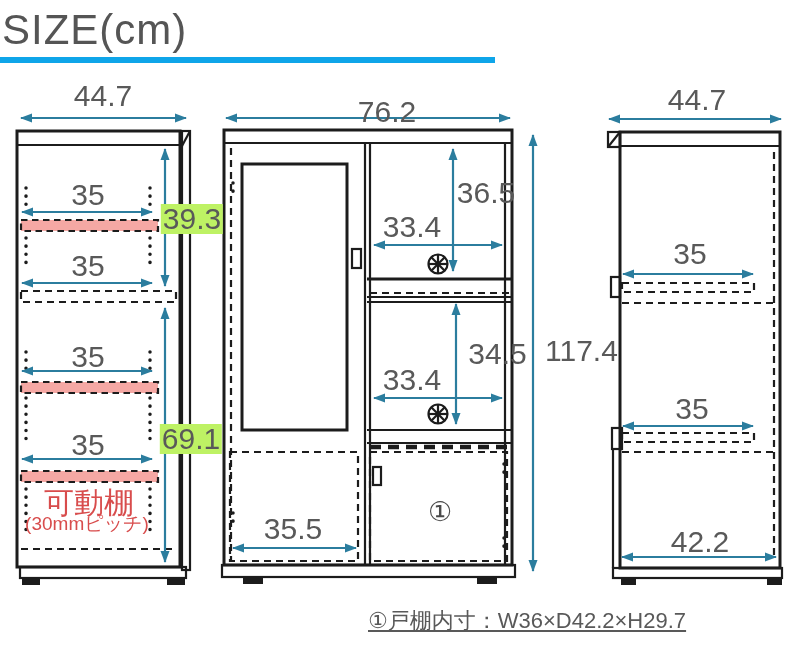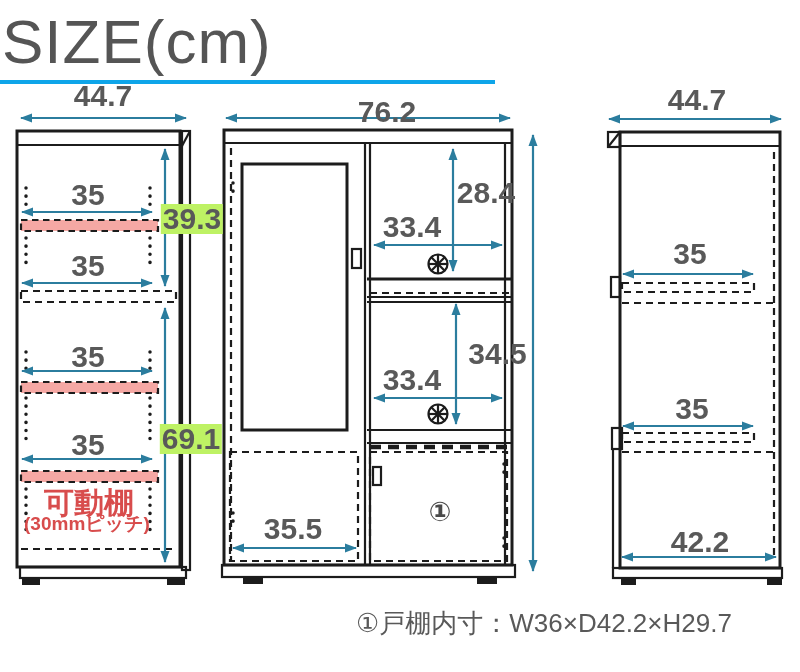--- a/index.html
+++ b/index.html
@@ -22,34 +22,34 @@
   .thdash{stroke-dasharray:11 7;stroke-width:4.5;}
   .wfill{fill:#fff;}
   .fb{fill:var(--line);stroke:none;}
   .pink{fill:var(--shelf-highlight);stroke:var(--line);stroke-width:2.2;stroke-dasharray:6.5 4.5;}
   .dim{stroke:var(--dimension-arrow);stroke-width:2.2;fill:none;}
   .dots{stroke:var(--line);stroke-width:3.5;stroke-linecap:round;stroke-dasharray:0.1 8;fill:none;}
   .ahf{fill:var(--dimension-arrow);}
   
   .lab{
     position:absolute;transform:translate(-50%,-50%);
-    color:var(--text-gray);font-size:30px;line-height:1;white-space:nowrap;font-weight:bold;
+    color:var(--text-gray);font-size:30px;line-height:1;white-space:nowrap;
   }
   .bgw{background:#bef264;padding:0 2px;}
   .red1{color:var(--note-red);font-size:30px;}
   .red2{color:var(--note-red);font-size:19px;}
   .mark{color:#4a4a4a;font-size:27px;}
   .title{
     position:absolute;left:0;top:6px;width:493px;
-    border-bottom:4px solid #0ea5e9;padding:0 0 3px 2px;
-    font-size:62px;color:#555;letter-spacing:1px;
+    border-bottom:6px solid #0ea5e9;padding:0 0 3px 2px;
+    font-size:42px;color:#555;letter-spacing:1px;
   }
   .footnote{
-    position:absolute;left:356px;top:606px;
-    font-size:26px;color:var(--text-gray);white-space:nowrap;
+    position:absolute;left:368px;top:606px;
+    font-size:22px;color:var(--text-gray);white-space:nowrap;text-decoration:underline;
   }
 </style>
 </head>
 <body>
 
 <div id="stage">
 
   <svg width="800" height="672" viewBox="0 0 800 672">
     <defs>
       <marker id="ah" markerWidth="13" markerHeight="11" refX="11" refY="5" orient="auto-start-reverse" markerUnits="userSpaceOnUse">
@@ -191,26 +191,27 @@
   <span class="lab" style="left:88px;top:195px;">35</span>
   <span class="lab" style="left:88px;top:266px;">35</span>
   <span class="lab bgw" style="left:192px;top:219px;">39.3</span>
   <span class="lab" style="left:88px;top:357px;">35</span>
   <span class="lab" style="left:88px;top:445px;">35</span>
   <span class="lab bgw" style="left:191px;top:439px;">69.1</span>
   <span class="lab red1" style="left:89px;top:503px;">可動棚</span>
   <span class="lab red2" style="left:87px;top:523px;">(30mmピッチ)</span>
 
   <span class="lab" style="left:387px;top:112px;">76.2</span>
-  <span class="lab" style="left:486px;top:193px;">28.4</span>
+  <span class="lab" style="left:486px;top:193px;">36.5</span>
   <span class="lab" style="left:412px;top:227px;">33.4</span>
   <span class="lab" style="left:487px;top:354px;padding-left:21px;">34.5</span>
   <span class="lab" style="left:412px;top:380px;">33.4</span>
   <span class="lab" style="left:293px;top:529px;">35.5</span>
   <span class="lab mark" style="left:440px;top:512px;">①</span>
+  <span class="lab" style="left:545px;top:351px;transform:translate(0,-50%);">117.4</span>
 
   <span class="lab" style="left:697px;top:100px;">44.7</span>
   <span class="lab" style="left:690px;top:254px;">35</span>
   <span class="lab" style="left:692px;top:409px;">35</span>
   <span class="lab" style="left:700px;top:542px;">42.2</span>
 
   <div class="footnote">①戸棚内寸：W36×D42.2×H29.7</div>
 </div>
 
 </body></html>

